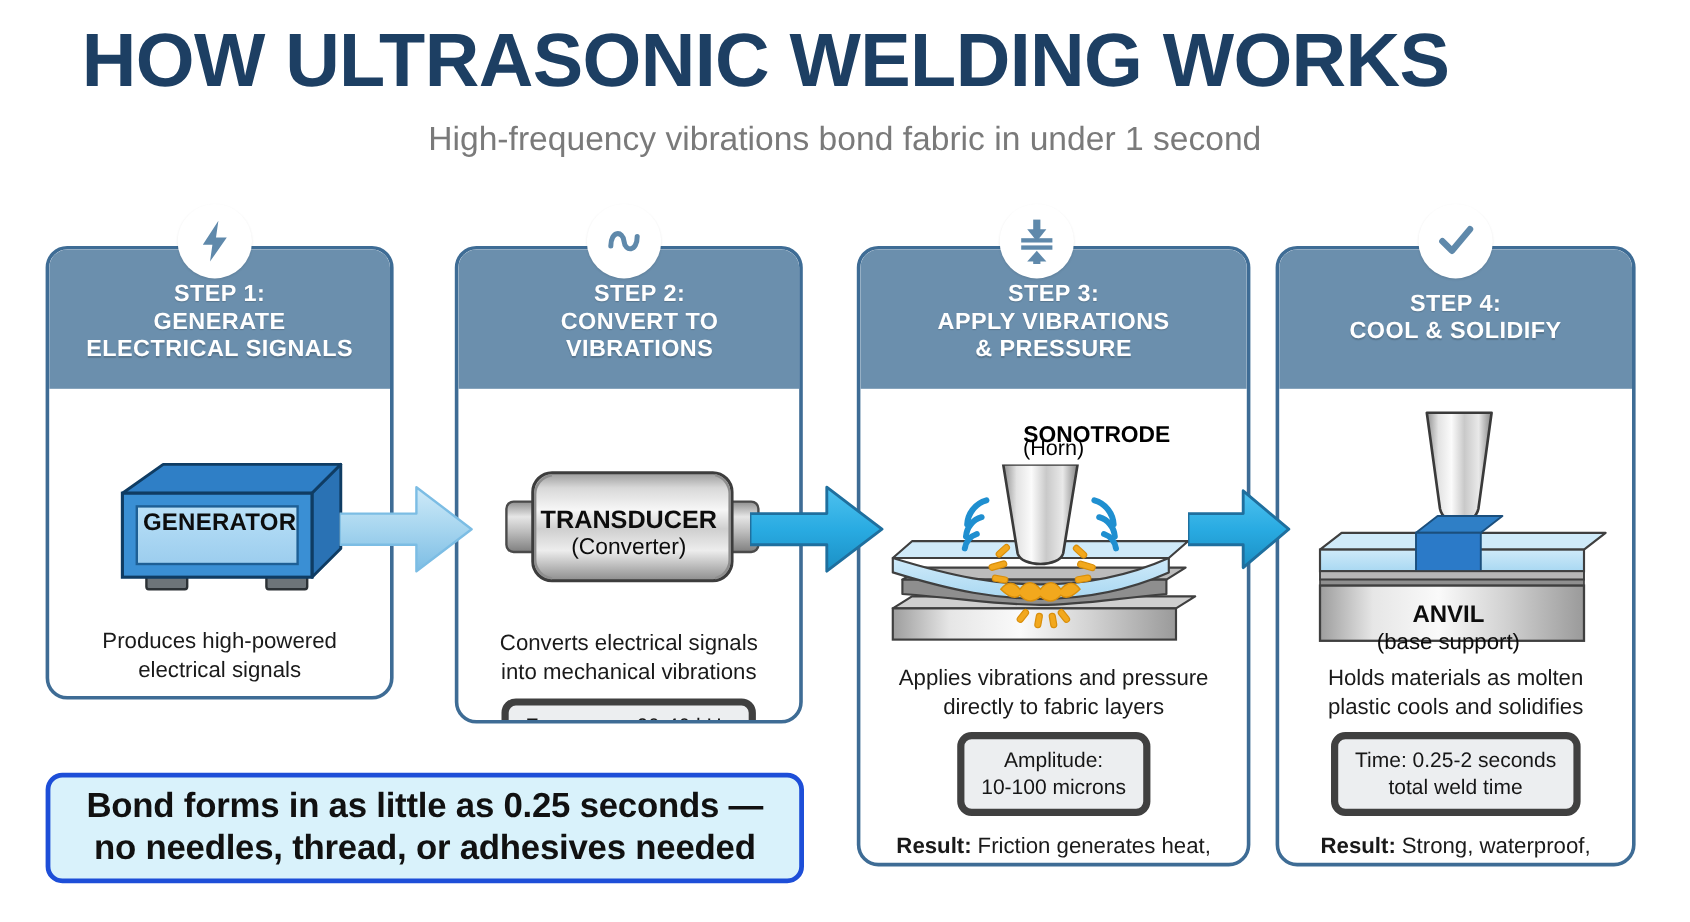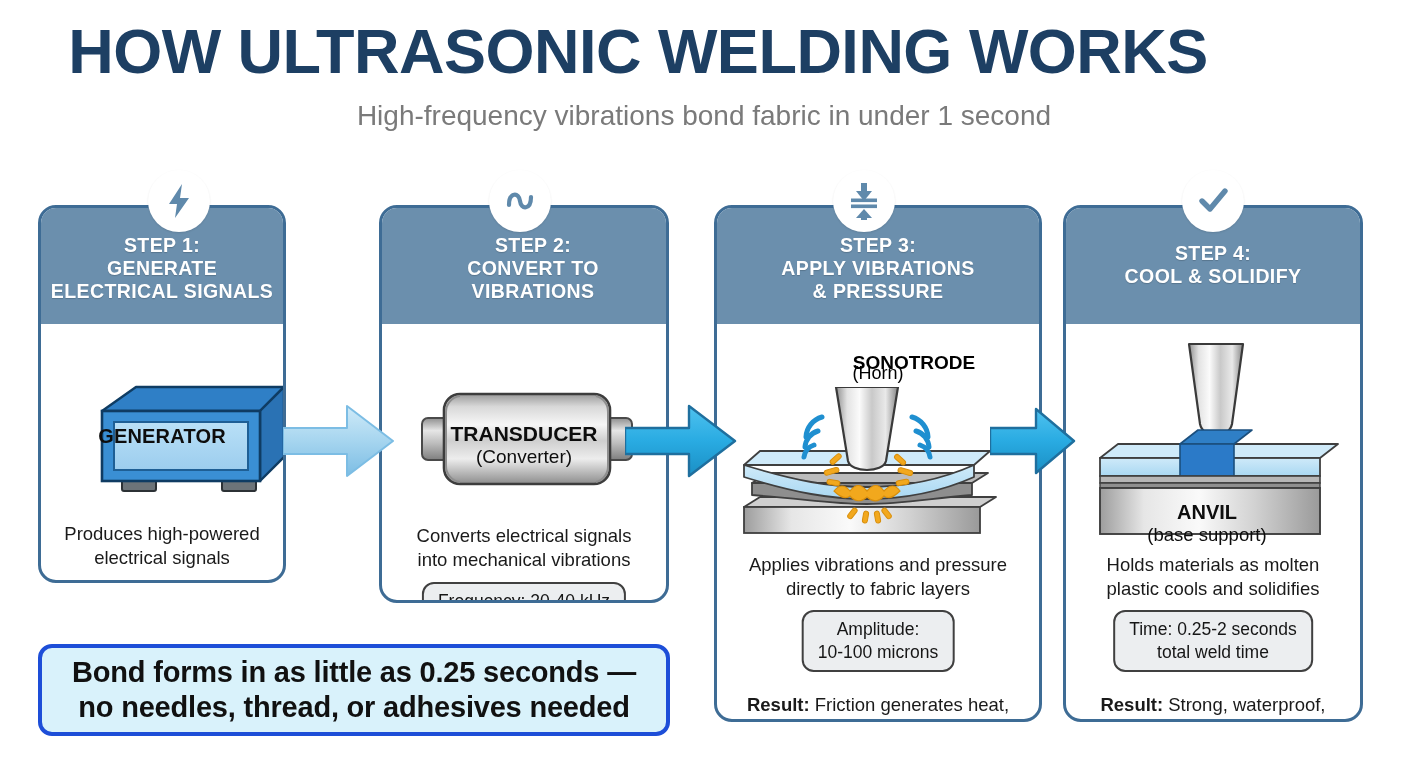--- a/index.html
+++ b/index.html
@@ -78,21 +78,21 @@
     text-align:center;
     font-size:18.5px;
     line-height:24px;
     color:#1a1a1a;
   }
   .pill{
     position:absolute;
     left:50%;
     transform:translateX(-50%);
     background:#eceef0;
-    border:2px solid #404040;
+    border:6px solid #404040;
     border-radius:12px;
     padding:6px 14px;
     font-size:17.5px;
     line-height:23px;
     color:#161616;
     text-align:center;
     white-space:nowrap;
   }
   .result{
     position:absolute;
@@ -210,21 +210,21 @@
   </svg>
 
   <svg class="arrow" style="left:625px;top:402px;" width="112" height="78" viewBox="0 0 112 78">
     <path d="M0 26 H64 V4 L110 39 L64 74 V52 H0 Z" fill="url(#arrBright)" stroke="#1f6f9e" stroke-width="2.4" stroke-linejoin="round"></path>
   </svg>
 
   <svg class="arrow" style="left:990px;top:406px;" width="86" height="70" viewBox="0 0 86 70">
     <path d="M0 22 H46 V3 L84 35 L46 67 V48 H0 Z" fill="url(#arrBright)" stroke="#1f6f9e" stroke-width="2.4" stroke-linejoin="round"></path>
   </svg>
 
-  <div class="card" style="left:38px;top:205px;width:248px;height:378px;">
+  <div class="card" style="left:38px;top:205px;width:290px;height:378px;">
     <div class="card-head" style="height:116px;">
       <div>STEP 1:</div>
       <div>GENERATE</div>
       <div>ELECTRICAL SIGNALS</div>
     </div>
 
     <div class="card-body">
 
       <svg class="illus" style="left:49px;top:57px;" width="198" height="116" viewBox="0 0 198 116">
 

